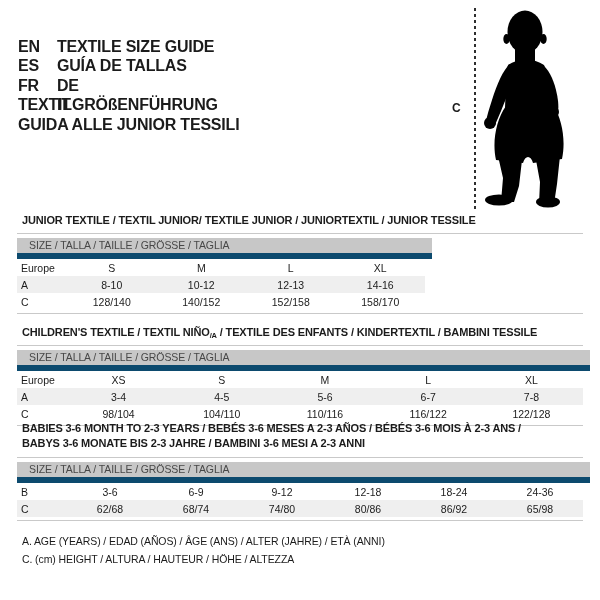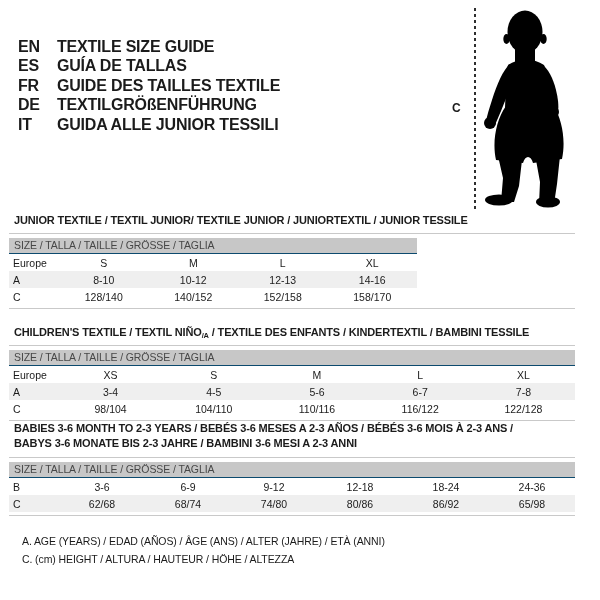--- a/index.html
+++ b/index.html
@@ -11,32 +11,32 @@
              grid-template-columns:39px auto;font-size:16px;font-weight:bold;
              line-height:19.4px;letter-spacing:-0.2px;white-space:nowrap;margin-top:28px;}
 
   
   .marker-line{position:absolute;left:474px;top:8px;width:2px;height:202px;
                background:repeating-linear-gradient(to bottom,#2e2e2e 0 3px,transparent 3px 6px);}
   .marker-label{position:absolute;left:452px;top:101px;font-size:12px;font-weight:bold;}
   .baby-svg{position:absolute;left:481px;top:8px;}
 
   
-  .section{position:absolute;left:9px;width:566px;}
+  .section{position:absolute;left:17px;width:566px;}
   .section-0{top:213px}.section-1{top:325px}.section-2{top:421px}
   .title{margin-left:5px;font-size:11px;font-weight:bold;line-height:15px;
          letter-spacing:-0.15px;white-space:nowrap;}
   .section-0 .title{margin-bottom:5px}.section-1 .title{margin-bottom:2px}
   .section-2 .title{margin-bottom:6px}
   sub.small{font-size:7.5px;vertical-align:-2px;}
 
   .table{border-top:1px solid #c9c9c9;border-bottom:1px solid #c9c9c9;
          padding:4px 0 3px 0;}
-  .size-bar{background:#c7c7c7;border-bottom:1px solid #0c4a6e;height:15px;
-            line-height:15px;font-size:10.5px;color:#474747;padding-left:5px;
+  .size-bar{background:#c7c7c7;border-bottom:6px solid #0c4a6e;height:15px;
+            line-height:15px;font-size:10.5px;color:#474747;padding-left:12px;
             width:561px;letter-spacing:-0.1px;white-space:nowrap;}
   .section-0 .size-bar{width:403px;}
   .t-row{display:grid;height:17px;align-items:center;font-size:10.5px;}
   .section-0 .t-row{width:408px;grid-template-columns:50px repeat(4,1fr);}
   .section-1 .t-row{width:566px;grid-template-columns:50px repeat(5,1fr);}
   .section-2 .t-row{width:566px;grid-template-columns:50px repeat(6,1fr);}
   .t-row.shaded{background:#efefef;}
   .t-row .lbl{padding-left:4px;}
   .t-row .val{text-align:center;}
 
@@ -50,21 +50,20 @@
 <div class="page">
 
   <div class="lang-list">
   <div>EN</div>
   <div>TEXTILE SIZE GUIDE</div>
 
   <div>ES</div>
   <div>GUÍA DE TALLAS</div>
 
   <div>FR</div>
-  <div>GUIDE DES TAILLES TEXTILE</div>
 
   <div>DE</div>
   <div>TEXTILGRÖßENFÜHRUNG</div>
 
   <div>IT</div>
   <div>GUIDA ALLE JUNIOR TESSILI</div>
 </div>
 
   <div>
     <div class="marker-line"></div>

